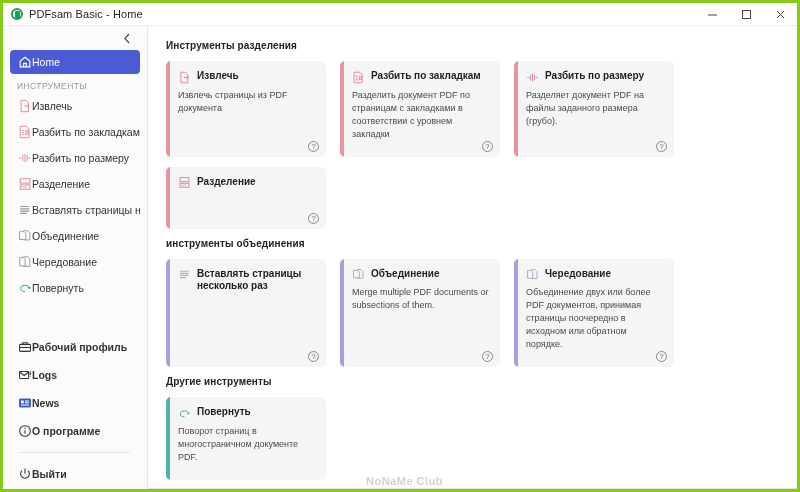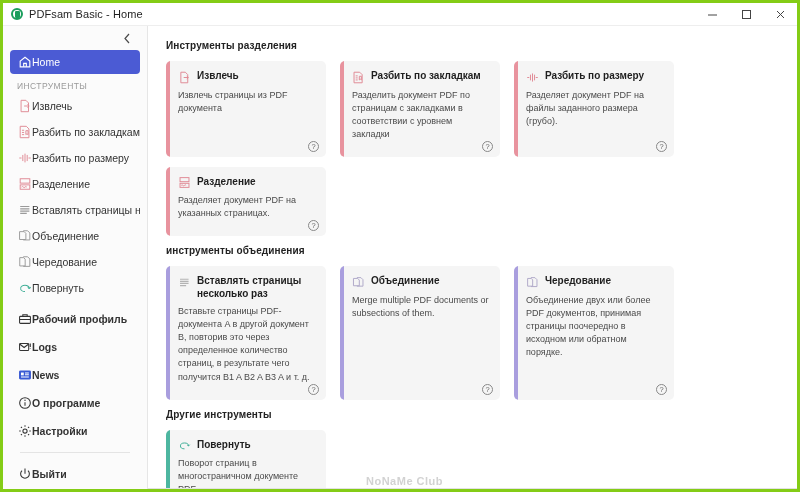--- a/index.html
+++ b/index.html
@@ -320,29 +320,20 @@
           <span class="nav-ic">
             <svg viewBox="0 0 16 16" fill="none" stroke="#333" stroke-width="1.2">
               <circle cx="8" cy="8" r="6.1"></circle>
                 <path d="M8 7 V11.2"></path>
                 <circle cx="8" cy="4.9" r=".8" fill="#333" stroke="none"></circle>
             </svg>
           </span>
           <span>О программе</span>
         </div>
 
-        <div class="nav-item">
-          <span class="nav-ic">
-            <svg viewBox="0 0 16 16" fill="none" stroke="#333" stroke-width="1.2">
-              <circle cx="8" cy="8" r="2.4"></circle>
-              <path d="M8 1.4 V3.1 M8 12.9 V14.6 M1.4 8 H3.1 M12.9 8 H14.6 M3.3 3.3 L4.5 4.5 M11.5 11.5 L12.7 12.7 M12.7 3.3 L11.5 4.5 M4.5 11.5 L3.3 12.7"></path>
-            </svg>
-          </span>
-          <span>Настройки</span>
-        </div>
 
         <div class="nav-sep"></div>
 
         <div class="nav-item">
           <span class="nav-ic">
             <svg viewBox="0 0 16 16" fill="none" stroke="#333" stroke-width="1.2">
               <path d="M4.6 4.2 a5 5 0 1 0 6.8 0"></path>
                 <path d="M8 1.6 V7.6"></path>
             </svg>
           </span>
@@ -409,41 +400,39 @@
           <div class="card-head">
             <span class="card-ic">
               <svg viewBox="0 0 16 16" fill="none" stroke="#e08a95" stroke-width="1.2">
                 <rect x="2.5" y="2" width="11" height="5"></rect>
                   <rect x="2.5" y="9" width="11" height="5"></rect>
                 <path d="M4 11.5 q1 -1.2 2 0 q1 1.2 2 0 q1 -1.2 2 0"></path>
               </svg>
             </span>
             <span class="card-title">Разделение</span>
           </div>
-          <div class="card-desc">Разделяет документ PDF на указанных страницах.</div>
           <div class="card-help">?</div>
         </div>
       </div>
 
       <div class="sec-title spaced">инструменты объединения</div>
       <div class="card-grid">
 
         <div class="card" style="--accent:#a99ede">
           <div class="card-head">
             <span class="card-ic">
               <svg viewBox="0 0 16 16" fill="none" stroke="#b3b3b3" stroke-width="1.5">
                 <path d="M2.5 4 H13"></path>
                   <path d="M2.5 6.6 H13"></path>
                   <path d="M2.5 9.2 H13"></path>
                   <path d="M2.5 11.8 H10"></path>
               </svg>
             </span>
             <span class="card-title">Вставлять страницы несколько раз</span>
           </div>
-          <div class="card-desc">Вставьте страницы PDF-документа A в другой документ B, повторив это через определенное количество страниц, в результате чего получится B1 A B2 A B3 A и т. д.</div>
           <div class="card-help">?</div>
         </div>
 
         <div class="card" style="--accent:#a99ede">
           <div class="card-head">
             <span class="card-ic">
               <svg viewBox="0 0 16 16" fill="none" stroke="#b0a9c9" stroke-width="1.2">
                 <path d="M1.8 3 H7 L9 5 V12 H1.8 Z"></path>
                   <path d="M6 2 H11 L13.5 4.5 V12.5 H6"></path>
               </svg>

